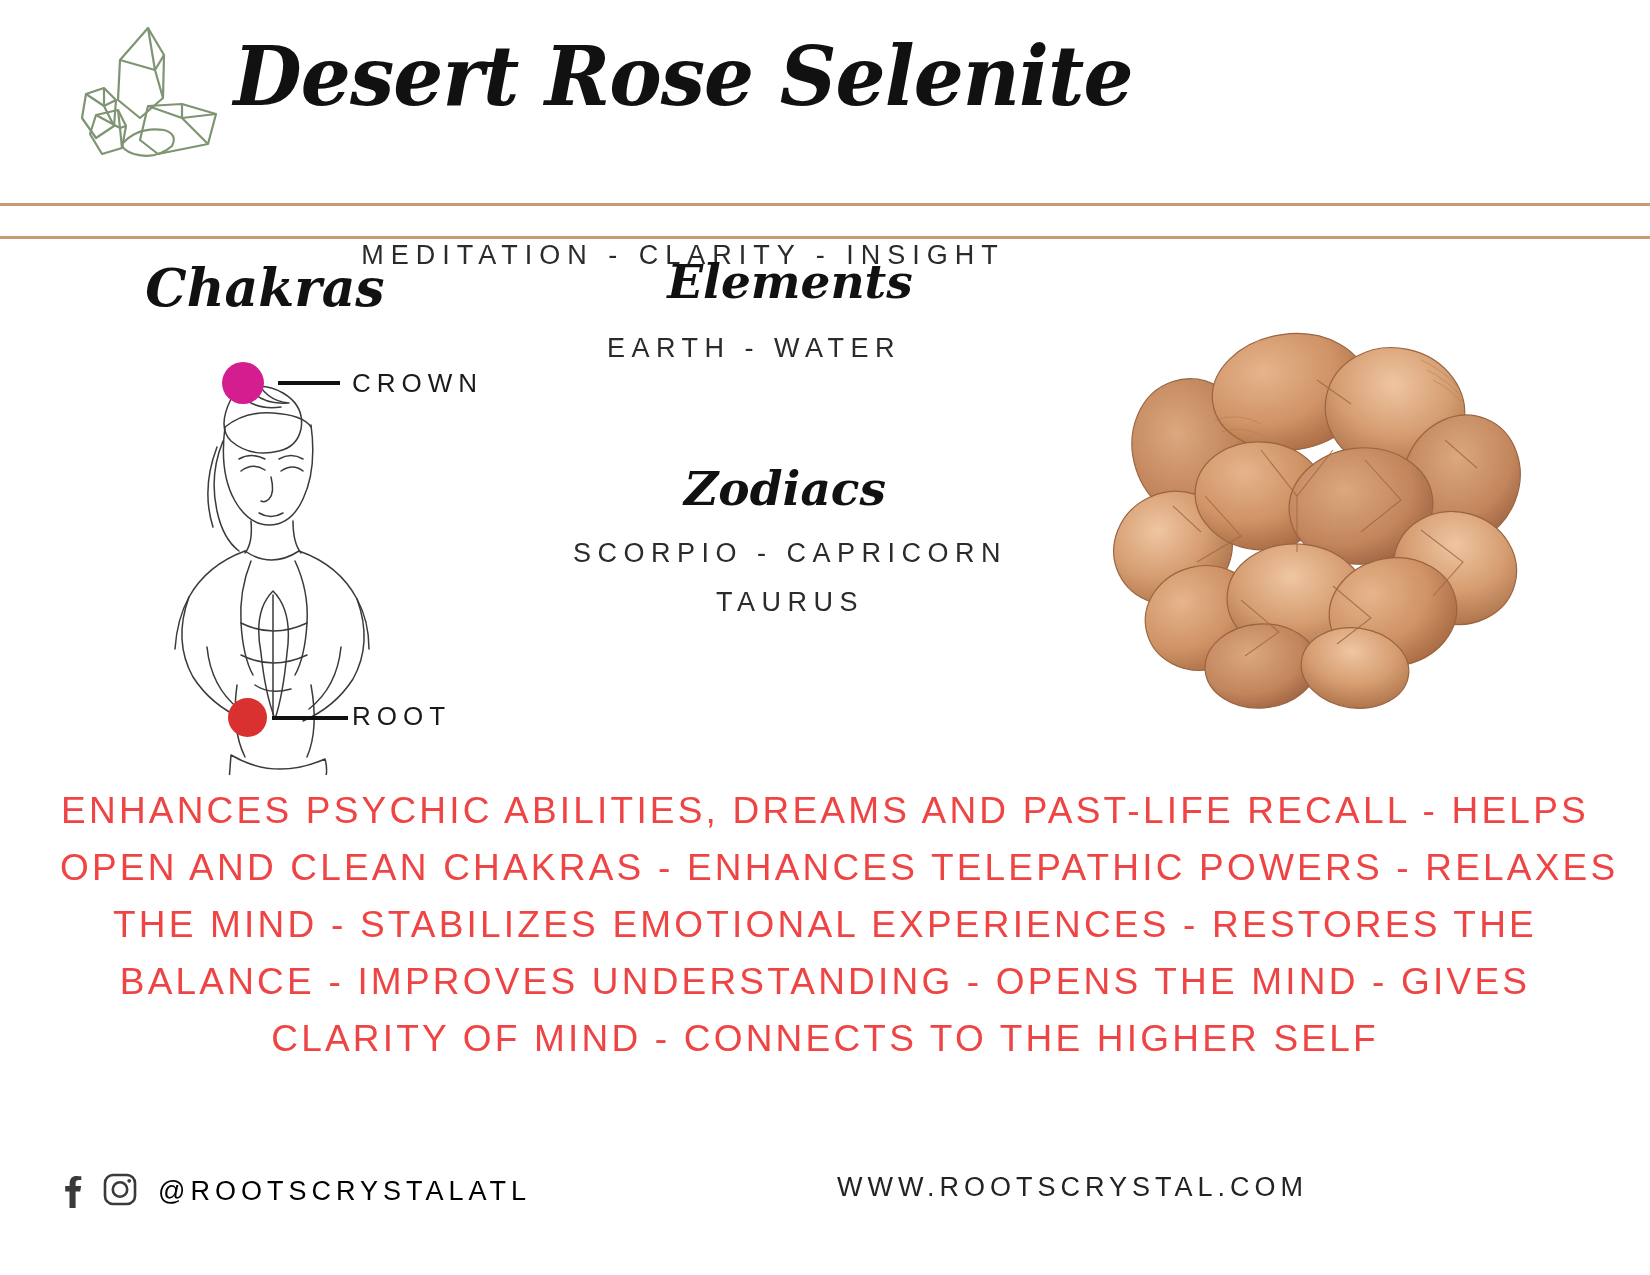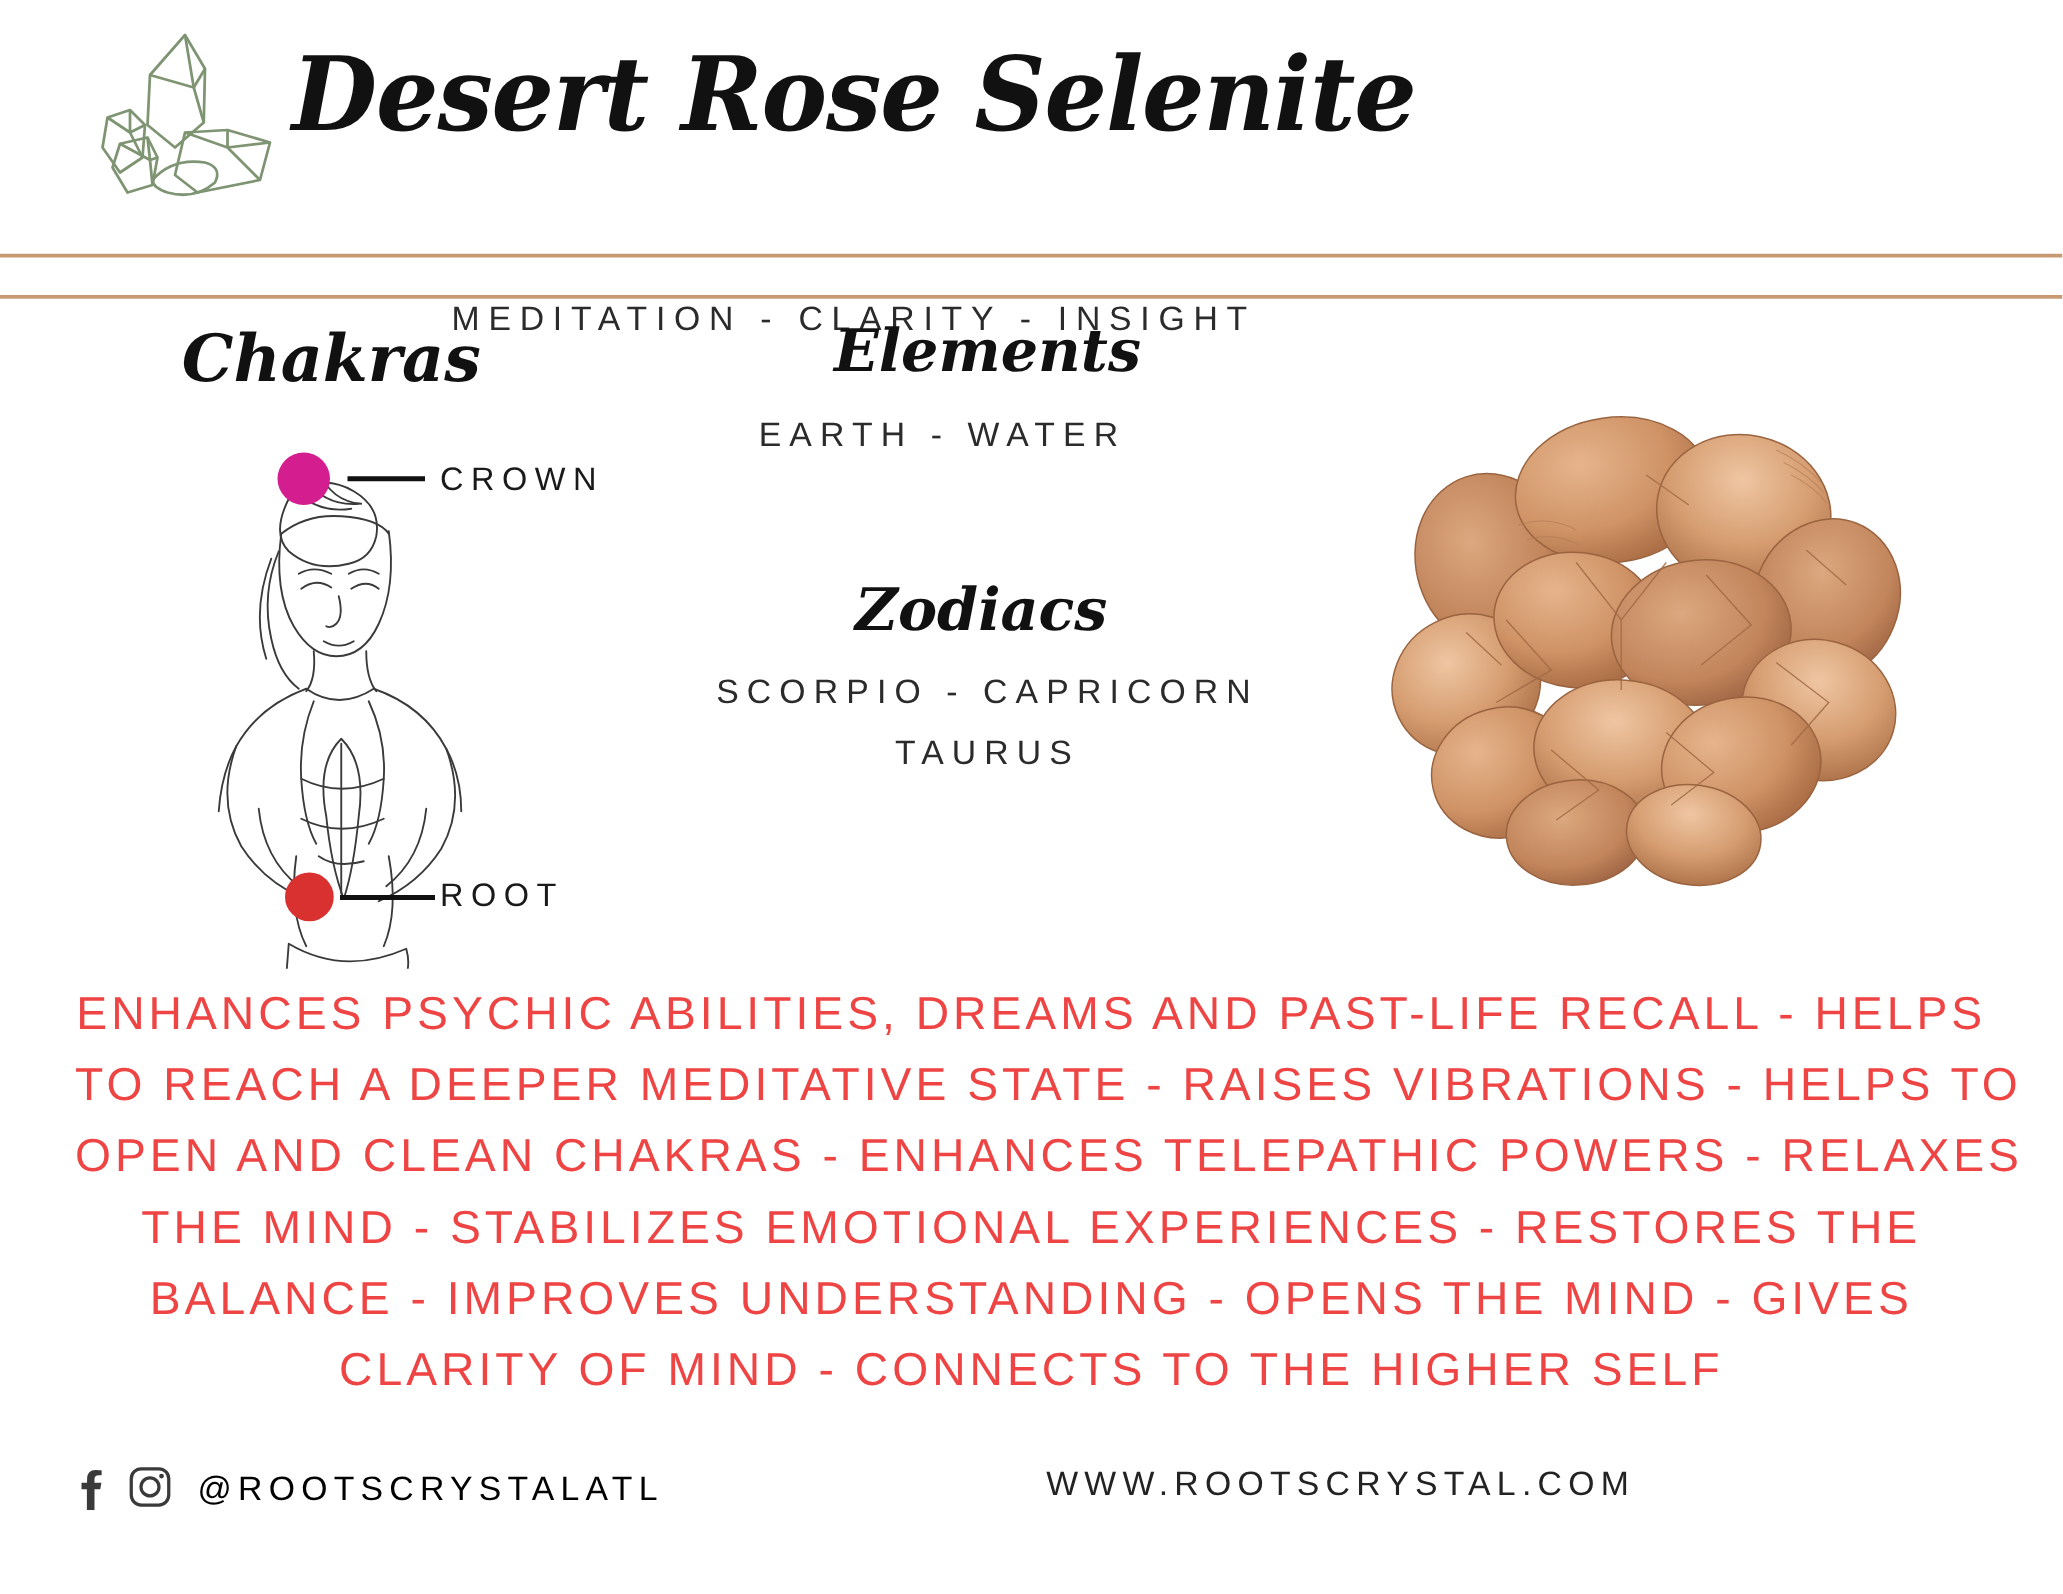--- a/index.html
+++ b/index.html
@@ -295,21 +295,20 @@
         <path d="M368 80 q18 9 28 22"></path>
         <path d="M150 120 q24 -8 46 4"></path>
         <path d="M156 132 q22 -7 42 4"></path>
       </g>
     </svg>
   </div>
 
 
   <div class="body-copy">
     <div>ENHANCES PSYCHIC ABILITIES, DREAMS AND PAST-LIFE RECALL - HELPS</div>
-    <div>TO REACH A DEEPER MEDITATIVE STATE - RAISES VIBRATIONS - HELPS TO</div>
     <div>OPEN AND CLEAN CHAKRAS - ENHANCES TELEPATHIC POWERS - RELAXES</div>
     <div>THE MIND - STABILIZES EMOTIONAL EXPERIENCES - RESTORES THE</div>
     <div>BALANCE - IMPROVES UNDERSTANDING - OPENS THE MIND - GIVES</div>
     <div>CLARITY OF MIND - CONNECTS TO THE HIGHER SELF</div>
   </div>
 
   <div class="footer-left">
     <span>
       <svg width="30" height="38" viewBox="0 0 30 38" fill="#3a3a3a">
         <path d="M20.5 6.2c-5.4-.9-8.6 1.6-8.8 6.6l-.1 3.3H7.2v5.3h4.3V38h6.1V21.4h4.6l.9-5.3h-5.5v-2.9c0-2.1 1.1-3.1 3.4-3.1h2.3V6.2z"></path>

